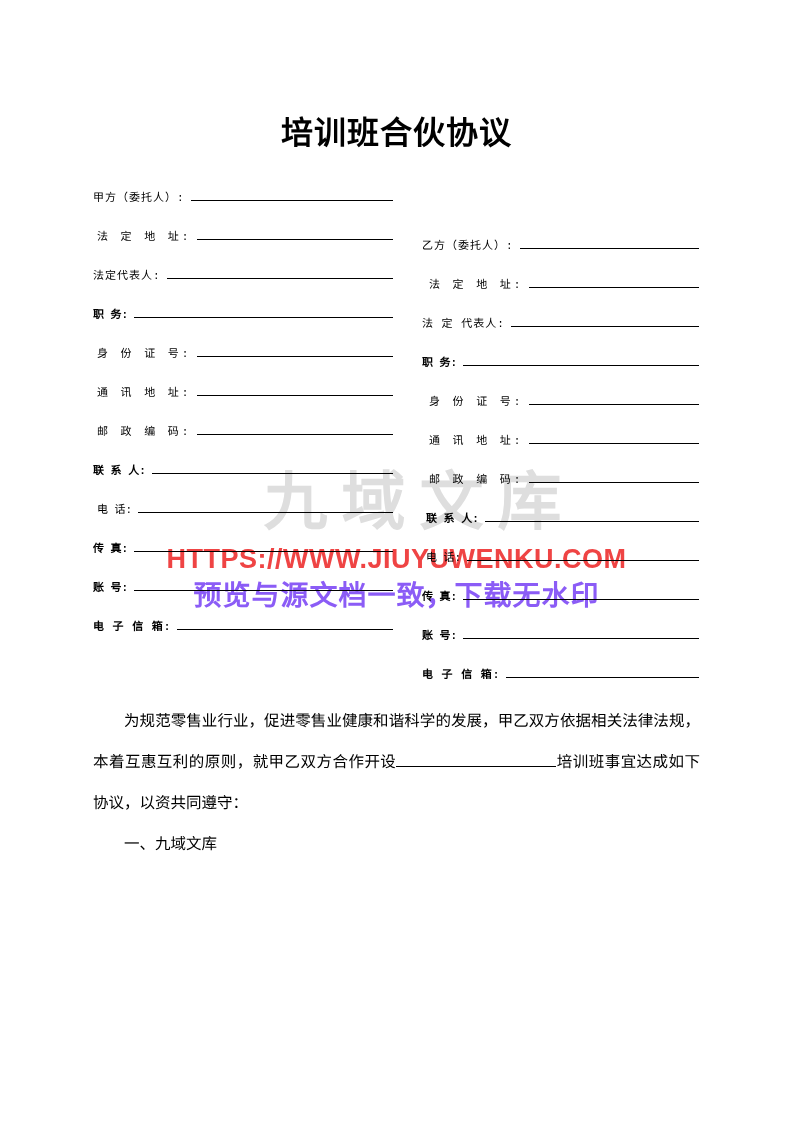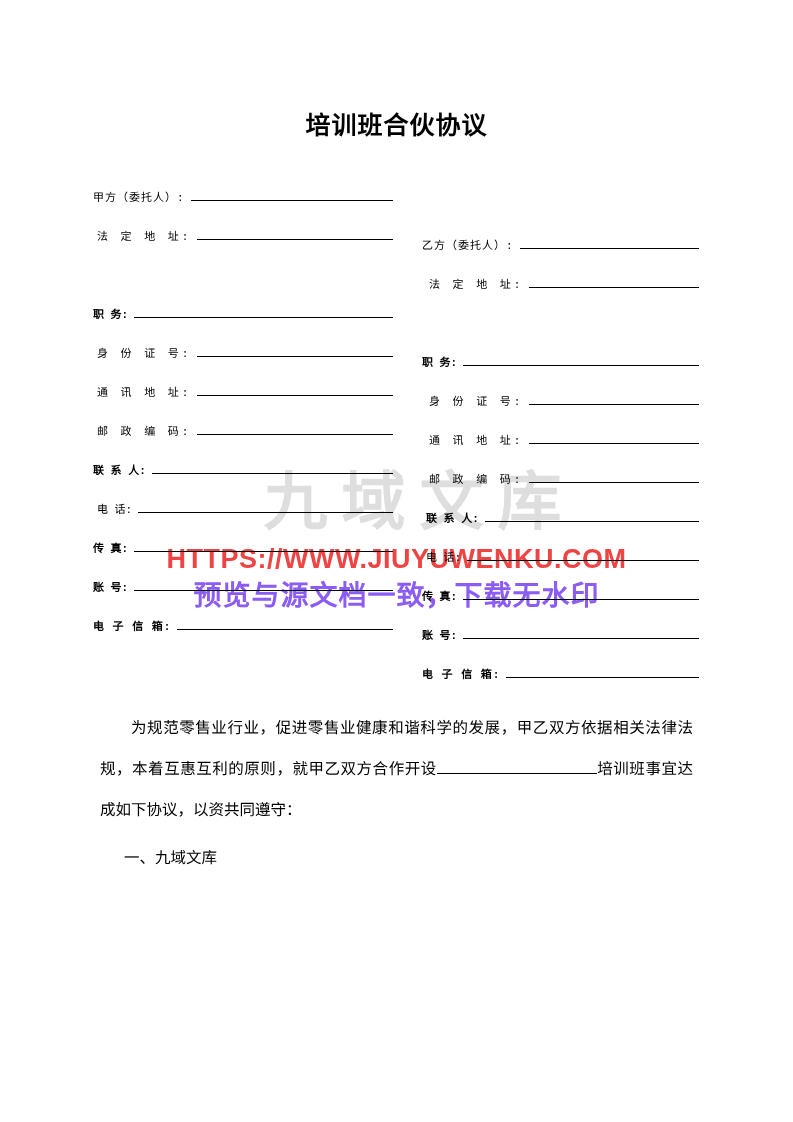--- a/index.html
+++ b/index.html
@@ -76,21 +76,21 @@
     position: relative;
     z-index: 2;
   }
 
   .doc-title {
     position: absolute;
     left: 0;
     top: 93px;
     width: 793px;
     text-align: center;
-    font-size: 25px;
+    font-size: 32px;
     font-weight: bold;
     letter-spacing: 1px;
     line-height: 1.2;
   }
 
   
   .party-form {
     position: absolute;
     left: 93px;
     top: 183px;
@@ -136,21 +136,21 @@
     position: absolute;
     left: 93px;
     top: 700px;
     width: 607px;
   }
   .para {
     font-size: 15.5px;
     line-height: 41px;
     text-align: justify;
     text-justify: inter-character;
-    margin: 7px;
+    margin: 0;
   }
   .para.indent { text-indent: 31px; }
   .heading {
     font-size: 15.5px;
     line-height: 41px;
     text-indent: 31px;
     margin: 0;
   }
   .inline-blank {
     display: inline-block;
@@ -195,20 +195,28 @@
           <span class="f-label ind2 sp3">法 定 地 址:</span>
           <span class="f-blank"></span>
         </div>
         <div class="form-cell right">
           <span class="f-label ind sp3">法 定 地 址:</span>
           <span class="f-blank"></span>
         </div>
       </div>
 
       <div class="form-row">
+        <div class="form-cell left">
+          <span class="f-label sp1">法定代表人:</span>
+          <span class="f-blank"></span>
+        </div>
+        <div class="form-cell right">
+          <span class="f-label sp1">法 定 代表人:</span>
+          <span class="f-blank"></span>
+        </div>
       </div>
 
       <div class="form-row">
         <div class="form-cell left">
           <span class="f-label bold">职        务:</span>
           <span class="f-blank"></span>
         </div>
         <div class="form-cell right">
           <span class="f-label bold">职        务:</span>
           <span class="f-blank"></span>

